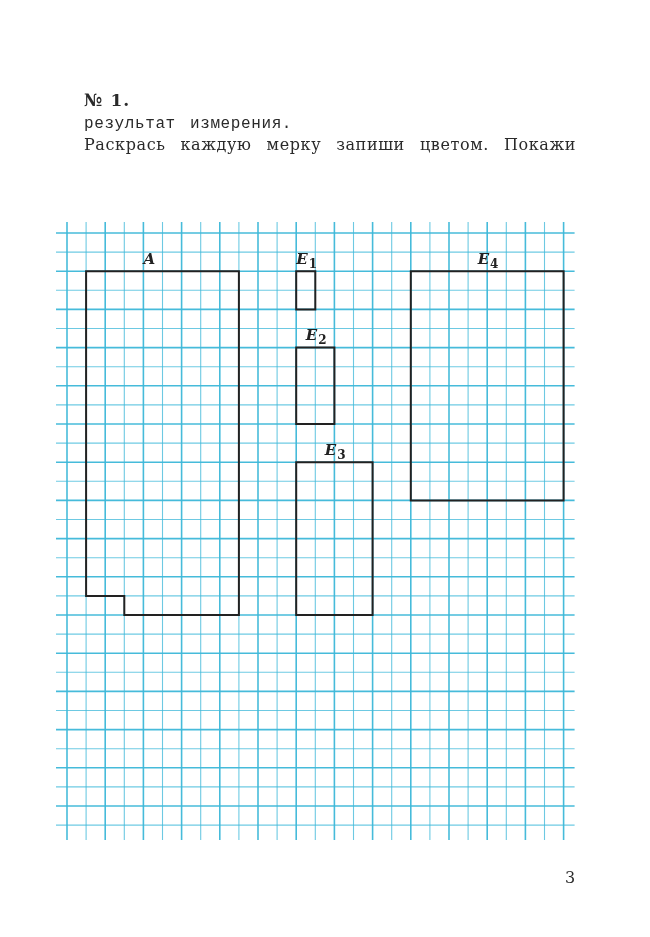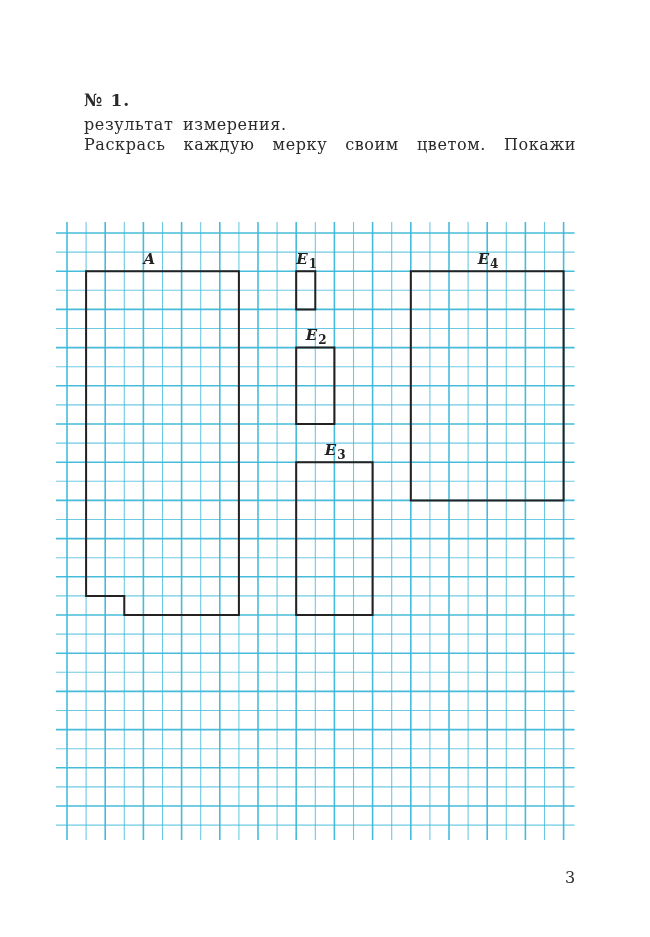--- a/index.html
+++ b/index.html
@@ -8,35 +8,35 @@
       font-family: "DejaVu Serif", "Liberation Serif", serif; color: #2a2a2a;
     }
     .task-number {
       position: absolute; left: 84px; top: 90px; font-size: 17px; font-weight: bold; letter-spacing: 1px;
     }
     .task-text {
       position: absolute; left: 84px; top: 115px; width: 492px; font-size: 16px; line-height: 19.5px;
       text-align: justify; letter-spacing: 0.6px; word-spacing: 4px;
     }
     .task-text .line { display: block; text-align: justify; text-align-last: justify; }
-    .task-text .line.last { text-align-last: left; }
+    .task-text .line.last { text-align-last: left; font-family: Liberation Mono, monospace; }
     .task-text i { font-style: italic; }
     svg.grid { position: absolute; left: 0; top: 0; }
     .page-number {
       position: absolute; left: 565px; top: 868px; font-size: 16px;
     }
   </style>
 </head>
 <body>
 
 <div class="task-number">№ 1.</div>
 
 <div class="task-text">
   <span class="line last">результат измерения.</span>
-  <span class="line">Раскрась каждую мерку своим цветом. Покажи</span>
+  <span class="line">Раскрась каждую мерку запиши цветом. Покажи</span>
 </div>
 
 <svg class="grid" width="650" height="937" xmlns="http://www.w3.org/2000/svg">
   <g id="grid-lines">
       <line x1="67" x2="67" y1="222" y2="840.1" stroke="#3db8d9" stroke-width="1.6" opacity="0.95"></line>
       <line x1="86.1" x2="86.1" y1="222" y2="840.1" stroke="#3db8d9" stroke-width="1.1" opacity="0.75"></line>
       <line x1="105.2" x2="105.2" y1="222" y2="840.1" stroke="#3db8d9" stroke-width="1.6" opacity="0.95"></line>
       <line x1="124.30000000000001" x2="124.30000000000001" y1="222" y2="840.1" stroke="#3db8d9" stroke-width="1.1" opacity="0.75"></line>
       <line x1="143.4" x2="143.4" y1="222" y2="840.1" stroke="#3db8d9" stroke-width="1.6" opacity="0.95"></line>
       <line x1="162.5" x2="162.5" y1="222" y2="840.1" stroke="#3db8d9" stroke-width="1.1" opacity="0.75"></line>

